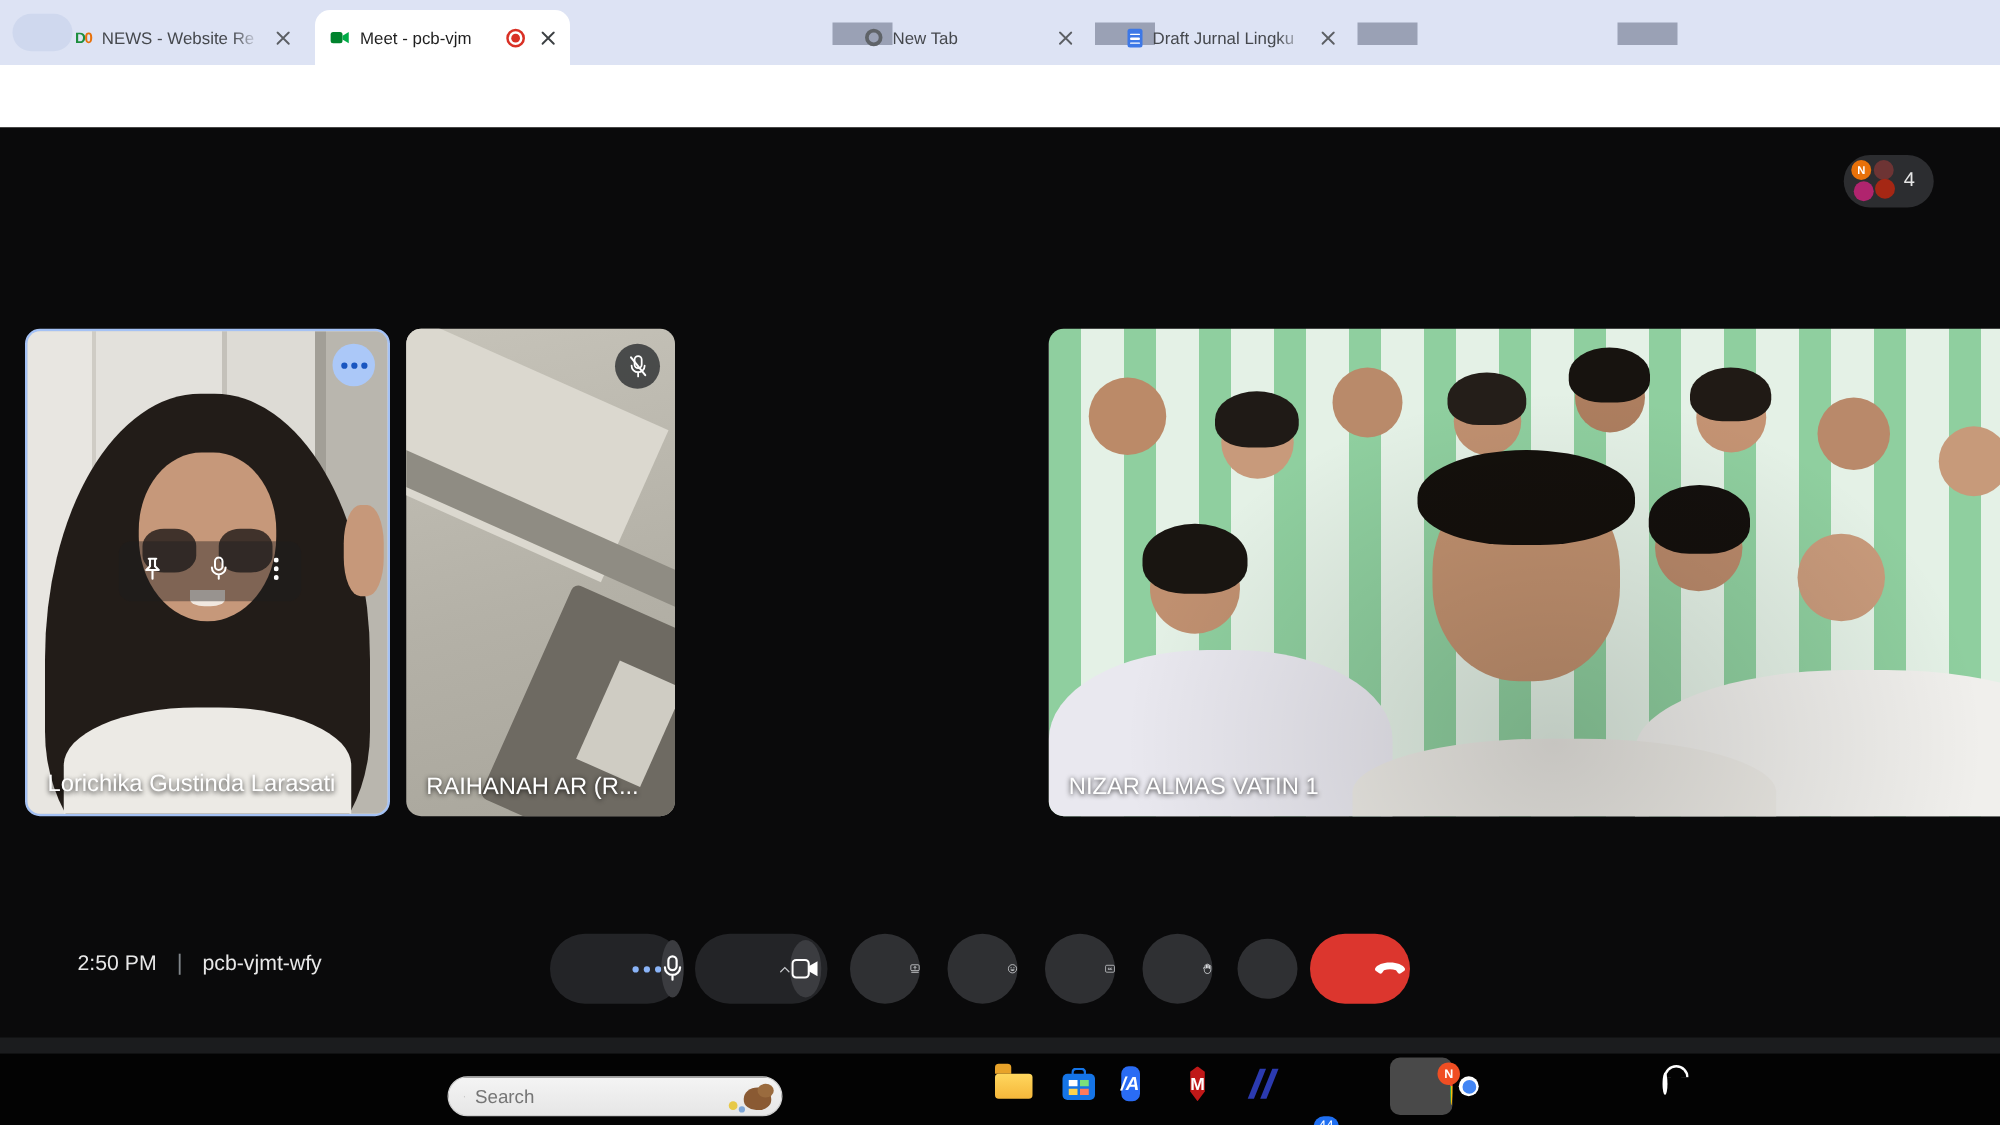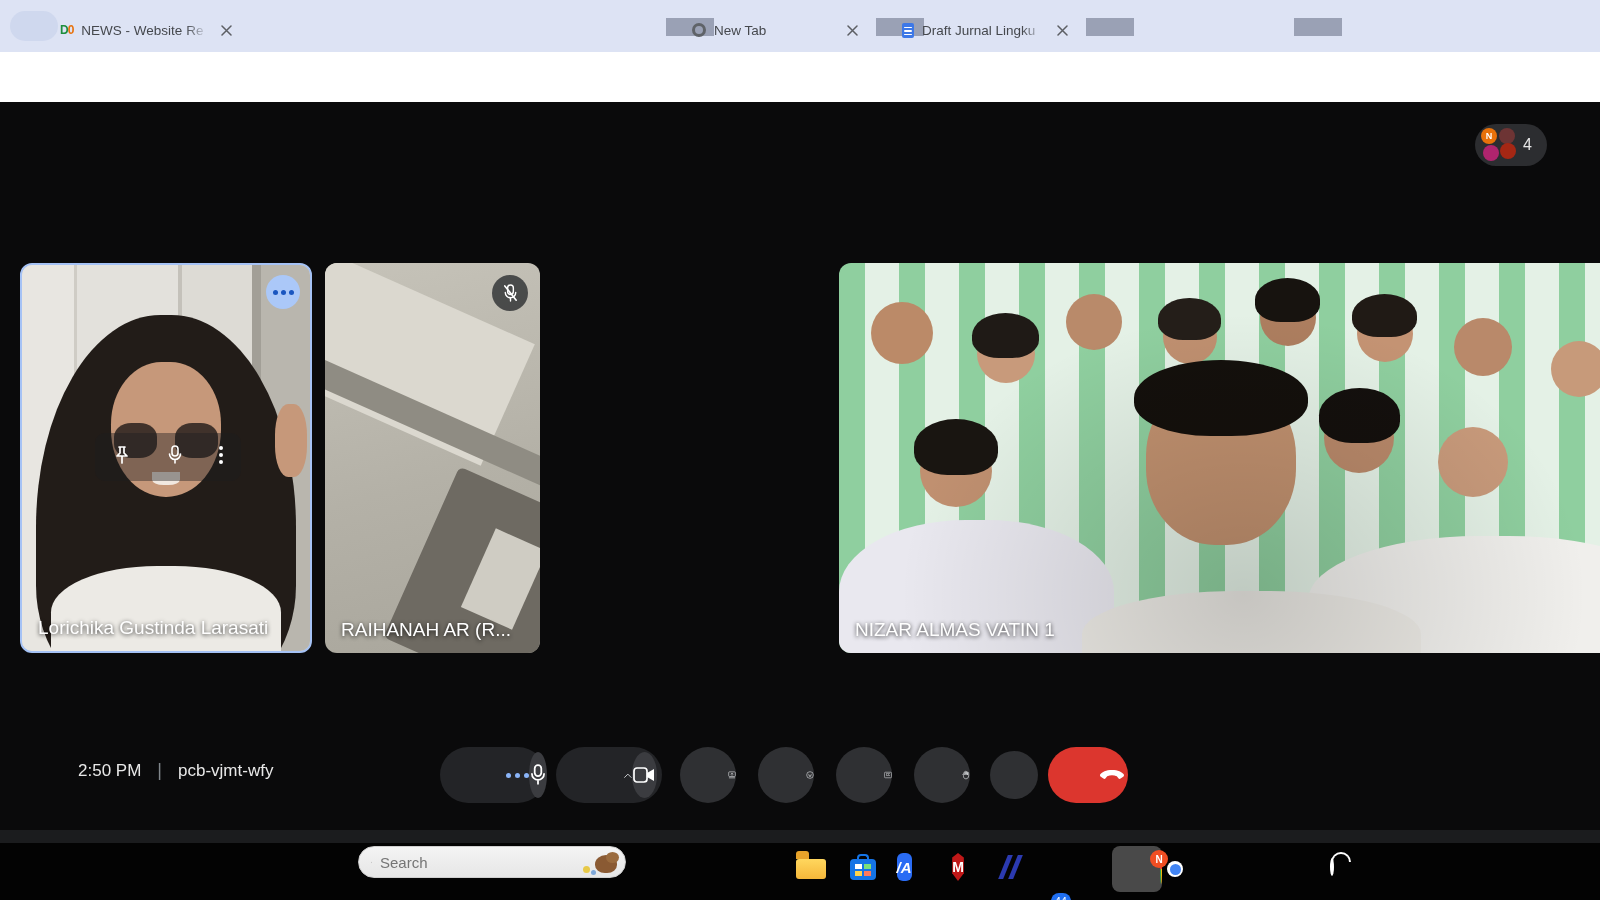--- a/index.html
+++ b/index.html
@@ -119,39 +119,39 @@
   .hair4 { position:absolute; left:-8%; top:-22%; width:116%; height:78%; background:#24201c;
            border-radius:50% 50% 40% 40%; }
   .hijab4 { position:absolute; left:-16%; top:-18%; width:132%; height:130%; background:#f2f1ee;
             border-radius:50%; z-index:-1; }
   .shirt4 { position:absolute; border-radius:46% 46% 0 0; background:#f0efec; }
   .t4shade { position:absolute; inset:0; background:radial-gradient(ellipse at 50% 85%,
              rgba(0,0,0,.16), rgba(0,0,0,0) 60%); }
   .pipicon { position:absolute; right:14px; bottom:14px; z-index:6; }
 
   
-  #barleft { left:30px; top:658px; display:flex; align-items:center; color:#e8e8e8; font-size:17px; }
+  #barleft { left:14px; top:658px; display:flex; align-items:center; color:#e8e8e8; font-size:17px; }
   #barsep { color:#80868b; margin:0 16px; font-size:18px; }
   .cbtn { top:645px; width:56px; height:56px; border-radius:50%; background:#2f3033;
           display:flex; align-items:center; justify-content:flex-start; }
   .cpill { top:645px; width:106px; height:56px; border-radius:28px; background:#232427;
            display:flex; align-items:center; }
   .cpill .inner { width:46px; height:46px; border-radius:50%; background:#3b3c40; display:flex;
                   align-items:center; justify-content:center; margin-left:auto; margin-right:5px; }
   .bluedots { display:flex; gap:4px; margin-left:18px; }
   .bluedots span { width:5px; height:5px; border-radius:50%; background:#8ab4f8; }
   #hangup { left:1048px; top:645px; width:80px; height:56px; border-radius:28px; background:#dc362e;
             display:flex; align-items:center; justify-content:center; }
   .rbtn { top:659px; width:30px; height:30px; display:flex; align-items:center; justify-content:center; }
 
   
   #winbottom { left:0; top:830px; width:1600px; height:13px; background:#1b1c1e; }
   #taskbar { left:0; top:843px; width:1600px; height:57px; background:#030303; }
   .tbicon { top:7px; width:34px; height:34px; display:flex; align-items:center; justify-content:center; }
-  #tbsearch { left:358px; top:3px; width:268px; height:32px; border-radius:16px;
+  #tbsearch { left:358px; top:18px; width:268px; height:32px; border-radius:16px;
               background:linear-gradient(#f4f4f4,#e6e6e6); border:1px solid #cfcfcf;
               display:flex; align-items:center; padding:0 6px 0 12px; overflow:hidden; }
   #tbsearchinput { border:0; outline:none; background:transparent; flex:1; font-size:15px;
                    color:#3d3d3d; margin-left:8px; font-family:"Liberation Sans",sans-serif; }
   .ghog { position:relative; width:40px; height:30px; flex:none; }
   .ghogbody { position:absolute; right:2px; bottom:4px; width:22px; height:18px; background:#8a5a33;
               border-radius:50% 50% 45% 45%; }
   .ghoghead { position:absolute; right:0px; bottom:14px; width:13px; height:11px; background:#9a6b3e;
               border-radius:50%; }
   .ghogflower { position:absolute; left:4px; bottom:4px; width:7px; height:7px; background:#e7c948;
@@ -191,20 +191,35 @@
     <div class="tab abs" style="left:48px;width:196px;">
       <span class="favdo"><b>D</b><i>0</i></span>
       <span class="tlabel">NEWS - Website Re</span>
       <span class="tabx">
           <svg width="11" height="11" viewBox="0 0 11 11">
             <path d="M1 1l9 9M10 1l-9 9" stroke="#5c5f64" stroke-width="1.5" stroke-linecap="round"></path>
           </svg>
         </span>
     </div>
 
+    <div class="tab active abs" style="left:252px;width:204px;">
+      <svg width="16" height="16" viewBox="0 0 16 16">
+        <rect x="0.5" y="3.5" width="9.5" height="9" rx="2" fill="#00832d"></rect>
+        <path d="M10 6.5 L15 3.5 v9 L10 9.5 z" fill="#00ac47"></path>
+      </svg>
+      <span class="tlabel">Meet - pcb-vjm</span>
+      <span class="recdot">
+          <span></span>
+        </span>
+      <span class="tabx">
+          <svg width="11" height="11" viewBox="0 0 11 11">
+            <path d="M1 1l9 9M10 1l-9 9" stroke="#3c4043" stroke-width="1.5" stroke-linecap="round"></path>
+          </svg>
+        </span>
+    </div>
 
     <div class="tsep abs" style="left:666px;"></div>
 
     <div class="tab abs" style="left:680px;width:190px;">
       <span class="ntabicon"></span>
       <span class="tlabel">New Tab</span>
       <span class="tabx">
           <svg width="11" height="11" viewBox="0 0 11 11">
             <path d="M1 1l9 9M10 1l-9 9" stroke="#5c5f64" stroke-width="1.5" stroke-linecap="round"></path>
           </svg>

